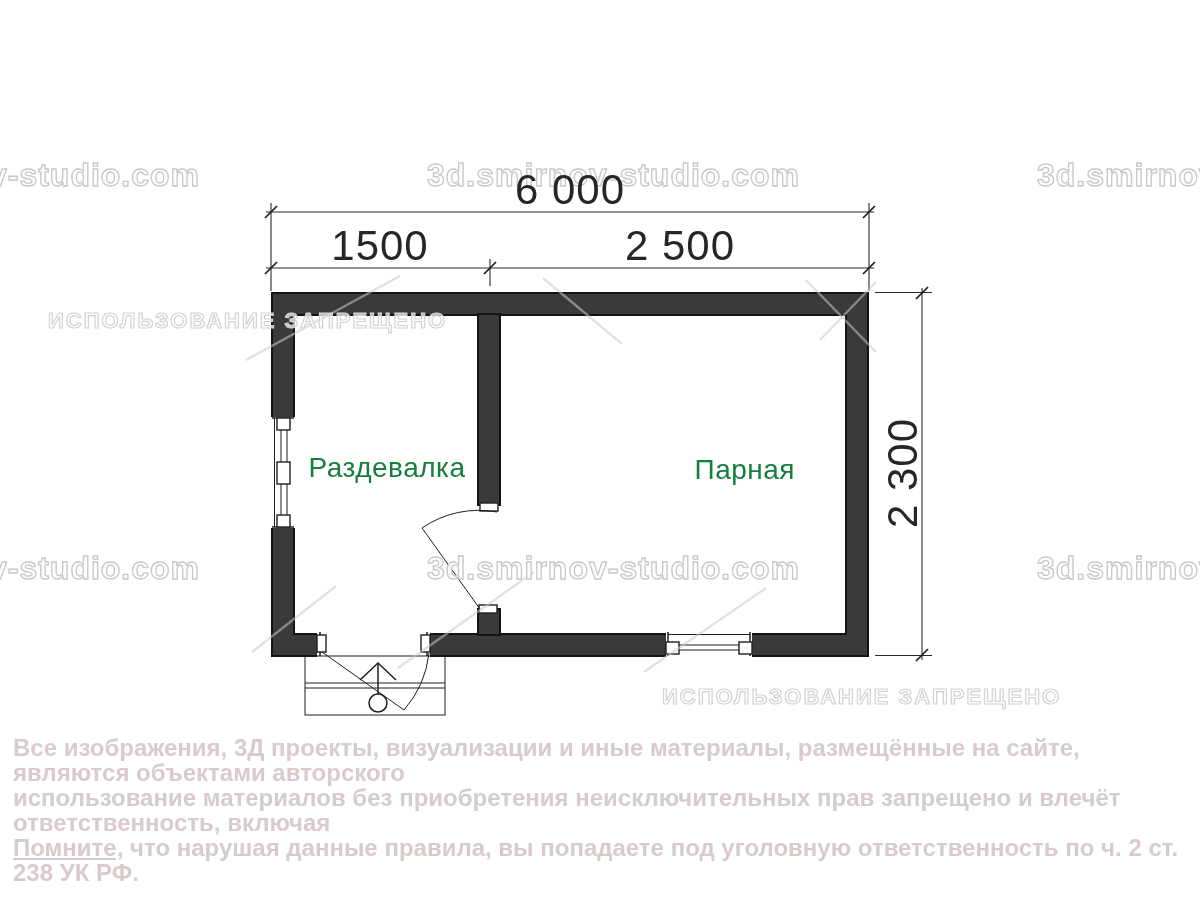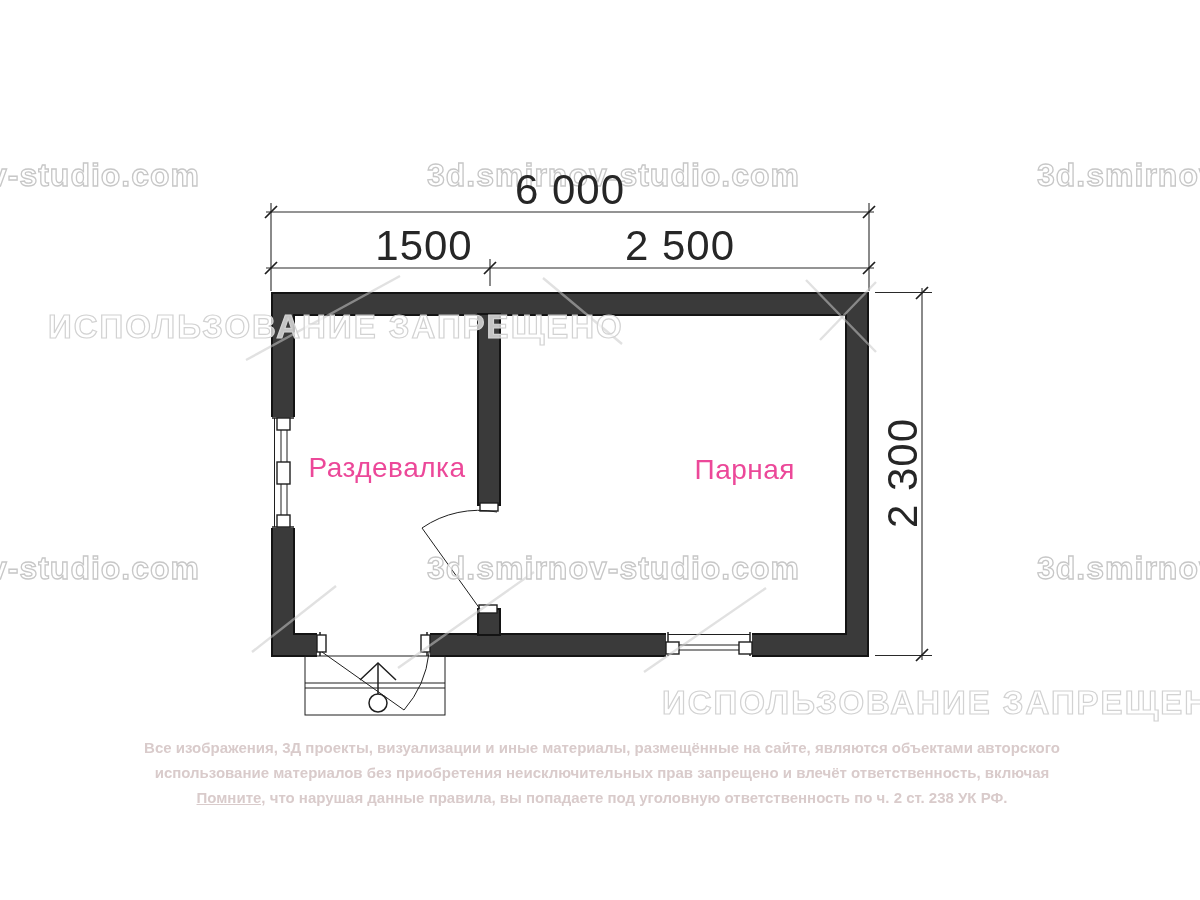--- a/index.html
+++ b/index.html
@@ -14,31 +14,31 @@
   .thin2{stroke:var(--line,#1f1f1f);stroke-width:1;fill:none;}
   .jamb{fill:#ffffff;stroke:#1f1f1f;stroke-width:1.4;}
   .dimln{stroke:var(--dim,#2a2a2a);stroke-width:1.1;fill:none;}
   .tick{stroke:#1e1e1e;stroke-width:1.7;}
   .diag{stroke:#c9c9c9;stroke-width:2.4;opacity:.55;}
 
   
   .dim{position:absolute;width:220px;text-align:center;font-size:42px;letter-spacing:1px;
        color:#262626;z-index:30;white-space:nowrap;}
   .dim-v{width:140px;height:48px;line-height:48px;transform:rotate(-90deg);}
-  .room{position:absolute;width:200px;text-align:center;font-size:28px;color:#ec4899;
+  .room{position:absolute;width:200px;text-align:center;font-size:28px;color:#15803d;
         letter-spacing:.5px;z-index:30;white-space:nowrap;}
 
   .wm{position:absolute;white-space:nowrap;font-weight:bold;z-index:20;
       color:rgba(255,255,255,.82);-webkit-text-stroke:1.3px #c7c7c7;}
   .wm-url{font-size:32px;letter-spacing:1px;}
-  .wm-ban{font-size:33px;letter-spacing:2px;-webkit-text-stroke:1.2px #d2d2d2;
+  .wm-ban{font-size:22px;letter-spacing:2px;-webkit-text-stroke:1.2px #d2d2d2;
       color:rgba(255,255,255,.7);}
 
-  .copyright{position:absolute;left:4px;right:0;top:735px;text-align:center;z-index:25;
-      font-weight:bold;font-size:15px;line-height:25px;color:var(--copy,#d9cbcb);}
+  .copyright{position:absolute;left:13px;right:0;top:735px;z-index:25;
+      font-weight:bold;font-size:24px;line-height:25px;color:var(--copy,#d9cbcb);}
   .copyright .u{text-decoration:underline;}
 </style>
 </head>
 <body>
 
 <div class="canvas">
 
   <svg width="1200" height="900" viewBox="0 0 1200 900">
 
     <g>
@@ -122,21 +122,21 @@
       <line class="diag" x1="543" y1="278" x2="622" y2="344"></line>
       <line class="diag" x1="806" y1="280" x2="876" y2="352"></line>
       <line class="diag" x1="876" y1="282" x2="820" y2="340"></line>
       <line class="diag" x1="252" y1="652" x2="336" y2="586"></line>
       <line class="diag" x1="398" y1="668" x2="534" y2="572"></line>
       <line class="diag" x1="644" y1="672" x2="766" y2="588"></line>
     </g>
   </svg>
 
   <div class="dim" style="left:460px;top:166px;">6 000</div>
-  <div class="dim" style="left:270px;top:222px;margin-left:44px;">1500</div>
+  <div class="dim" style="left:270px;top:222px;">1500</div>
   <div class="dim" style="left:570px;top:222px;">2 500</div>
   <div class="dim dim-v" style="left:833px;top:449px;">2 300</div>
 
   <div class="room" style="left:287px;top:452px;">Раздевалка</div>
   <div class="room" style="left:595px;top:454px;text-align:right;">Парная</div>
 
   <div class="wm wm-url" style="left:-173px;top:157px;">3d.smirnov-studio.com</div>
   <div class="wm wm-url" style="left:427px;top:157px;">3d.smirnov-studio.com</div>
   <div class="wm wm-url" style="left:1037px;top:157px;">3d.smirnov-studio.com</div>
   <div class="wm wm-url" style="left:-173px;top:550px;">3d.smirnov-studio.com</div>

